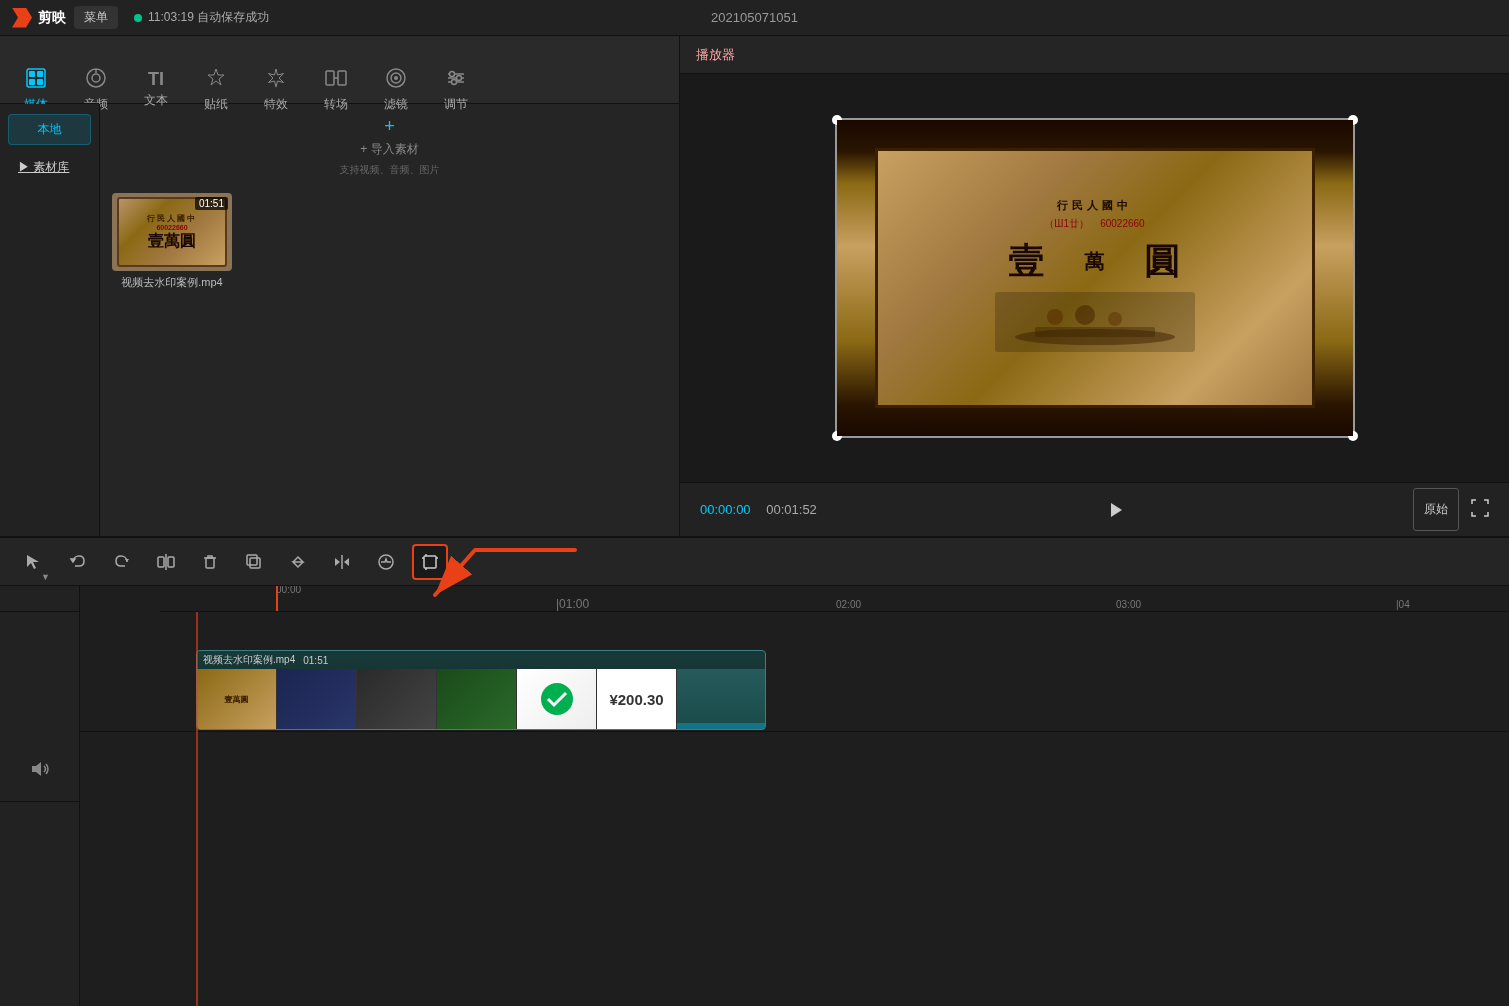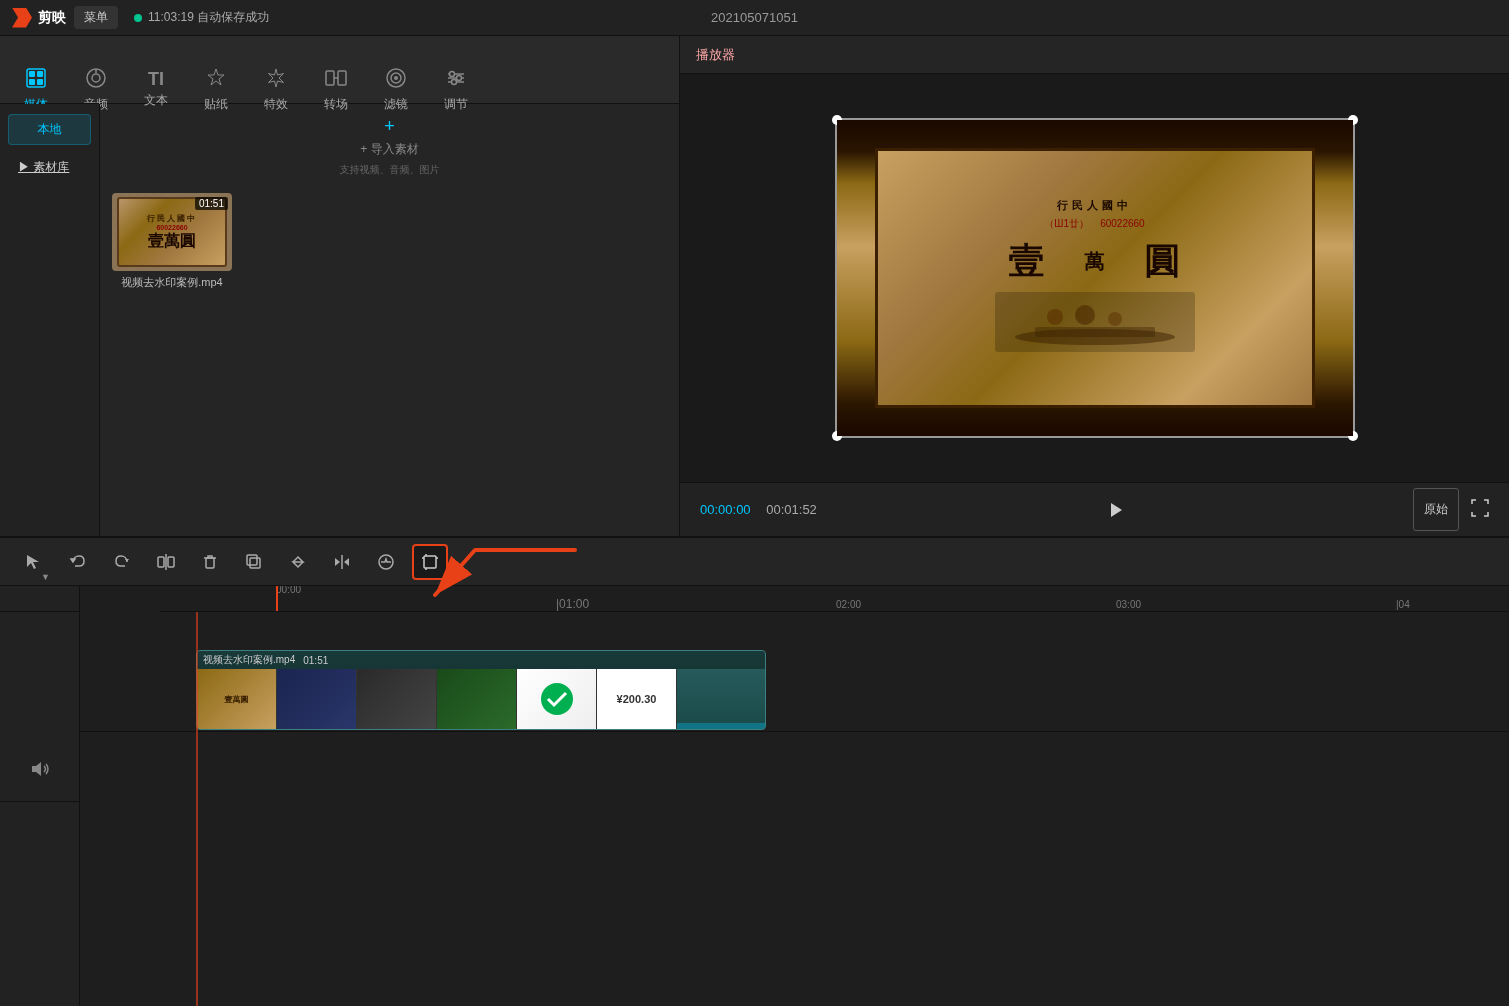--- a/index.html
+++ b/index.html
@@ -886,21 +886,21 @@
 
               <div style="width:100%;height:100%;background:linear-gradient(135deg,#fff,#eee);display:flex;align-items:center;justify-content:center;">
                 <svg width="36" height="36" viewBox="0 0 36 36">
                   <circle cx="18" cy="18" r="16" fill="#00b050"></circle>
                   <polyline points="9,18 15,24 27,12" fill="none" stroke="#fff" stroke-width="3"></polyline>
                 </svg>
               </div>
             </div>
             <div class="clip-thumb">
 
-              <div style="width:100%;height:100%;background:#fff;display:flex;align-items:center;justify-content:center;font-size:11px;color:#333;font-weight:bold;">¥200.30</div>
+              <div style="width:100%;height:100%;background:#fff;display:flex;align-items:center;justify-content:center;font-size:15px;color:#333;font-weight:bold;">¥200.30</div>
             </div>
           </div>
           <div class="clip-bottom-bar"></div>
         </div>
       </div>
     </div>
   </div>
 </div>
 
 </body></html>

